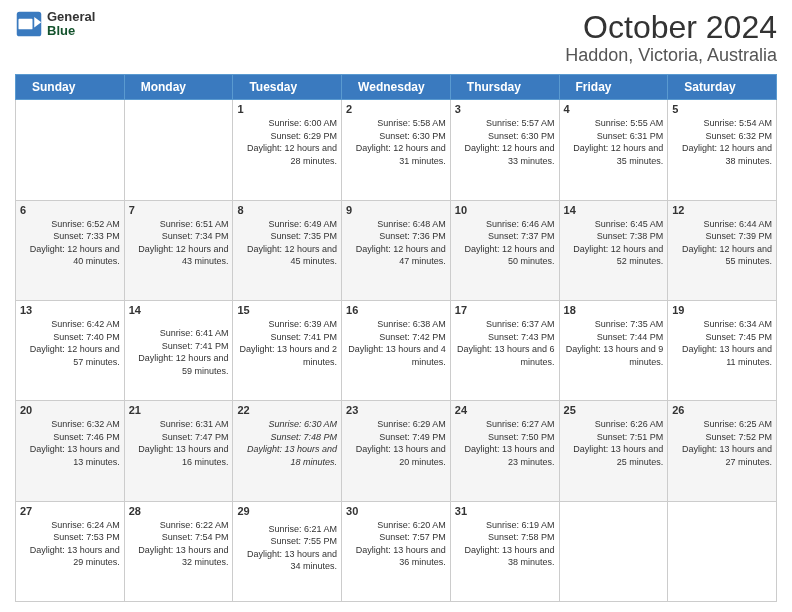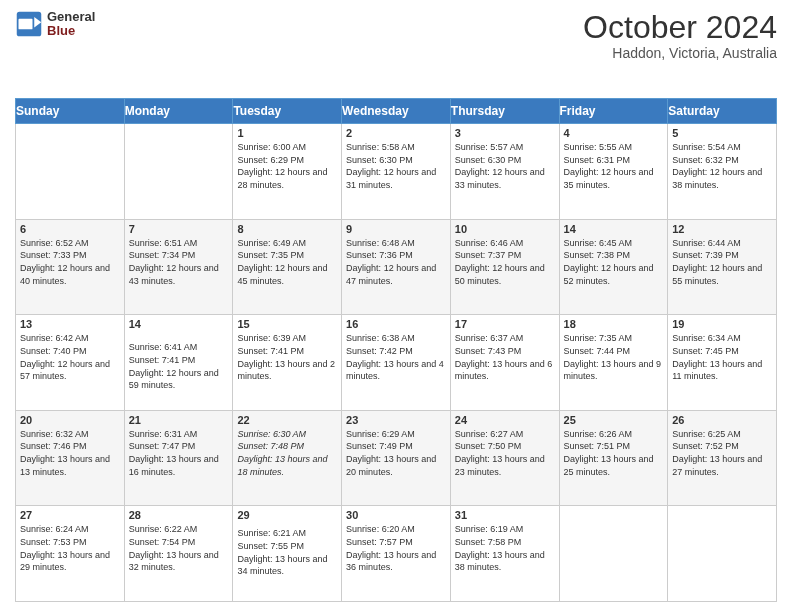--- a/index.html
+++ b/index.html
@@ -9,21 +9,20 @@
       font-family: Arial, sans-serif;
       background: #fff;
       overflow: hidden;
     }
     .page {
       width: 792px;
       height: 612px;
       padding: 10px 15px;
       display: flex;
       flex-direction: column;
-      gap: 29px;
     }
     .header {
       display: flex;
       justify-content: space-between;
       align-items: flex-start;
       margin-bottom: 8px;
     }
     .logo {
       display: flex;
       align-items: center;
@@ -46,35 +45,35 @@
     .title-section {
       text-align: right;
     }
     .month-title {
       font-size: 32px;
       font-weight: normal;
       color: #333;
       line-height: 1.1;
     }
     .location {
-      font-size: 14px;
+      font-size: 18px;
       color: #555;
     }
     .calendar {
       border-collapse: collapse;
       width: 100%;
       flex: 1;
       table-layout: fixed;
     }
     .calendar th {
       background: #3a7abf;
       color: #fff;
       font-size: 12px;
       font-weight: bold;
-      padding: 5px 0;
+      padding: 5px 16px;
       text-align: left;
       border: 1px solid #5a9ad0;
     }
     .calendar td {
       border: 1px solid #ccc;
       vertical-align: top;
       padding: 3px 4px;
       font-size: 9.5px;
       color: #333;
       height: 82px;
@@ -86,38 +85,39 @@
     .day-number {
       font-size: 11px;
       font-weight: bold;
       margin-bottom: 2px;
       display: block;
     }
     .day-info {
       font-size: 9px;
       line-height: 1.4;
       color: #333;
+      text-align: right;
     }
     .empty { background: #fff !important; }
     .calendar tr:nth-child(even) td.empty { background: #f5f5f5 !important; }
   </style>
 </head>
 <body>
 
 <div class="page">
   <div class="header">
     <div class="logo">
       <svg class="logo-icon" viewBox="0 0 32 32">
         <rect x="2" y="2" width="28" height="28" rx="3" fill="#3a7abf"></rect>
         <polygon points="22,8 30,14 22,20" fill="white"></polygon>
         <rect x="4" y="10" width="16" height="12" rx="1" fill="white"></rect>
       </svg>
       <div class="logo-text">
         <span>General</span>
-        <span style="color:#7f1d1d;">Blue</span>
+        <span style="color:#14532d;">Blue</span>
       </div>
     </div>
     <div class="title-section">
       <div class="month-title">October 2024</div>
       <div class="location">Haddon, Victoria, Australia</div>
     </div>
   </div>
 
   <table class="calendar">
     <thead>

